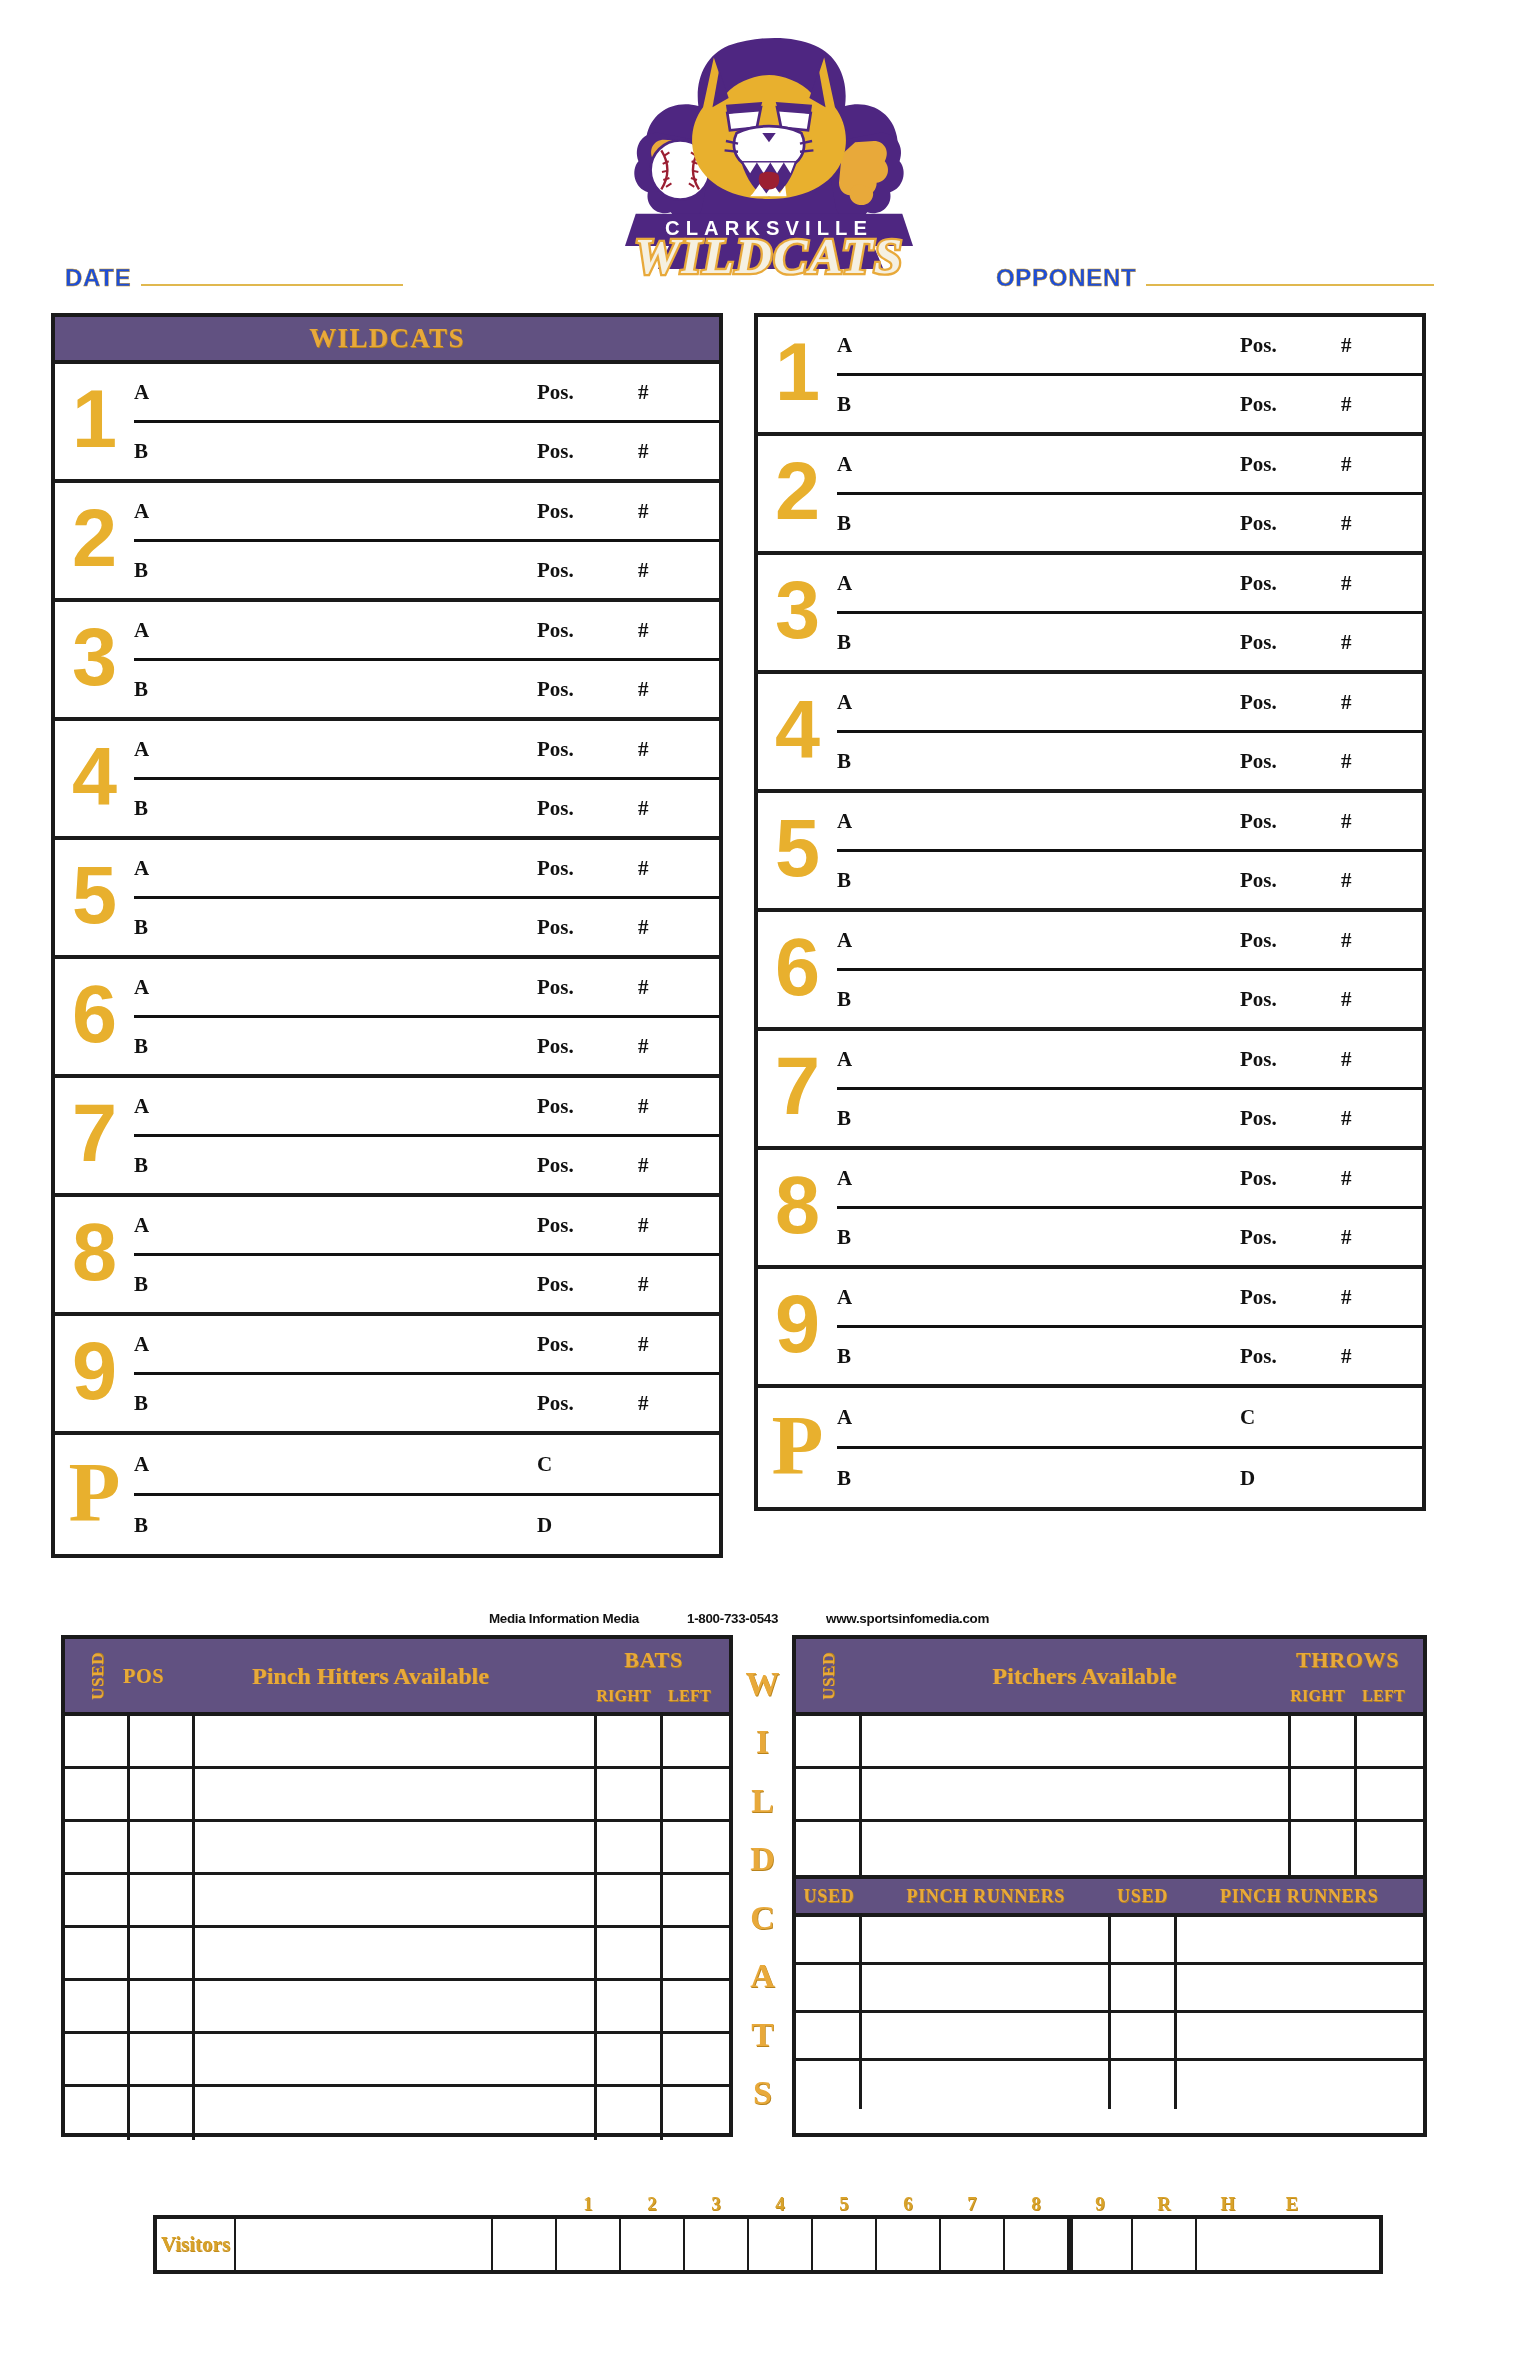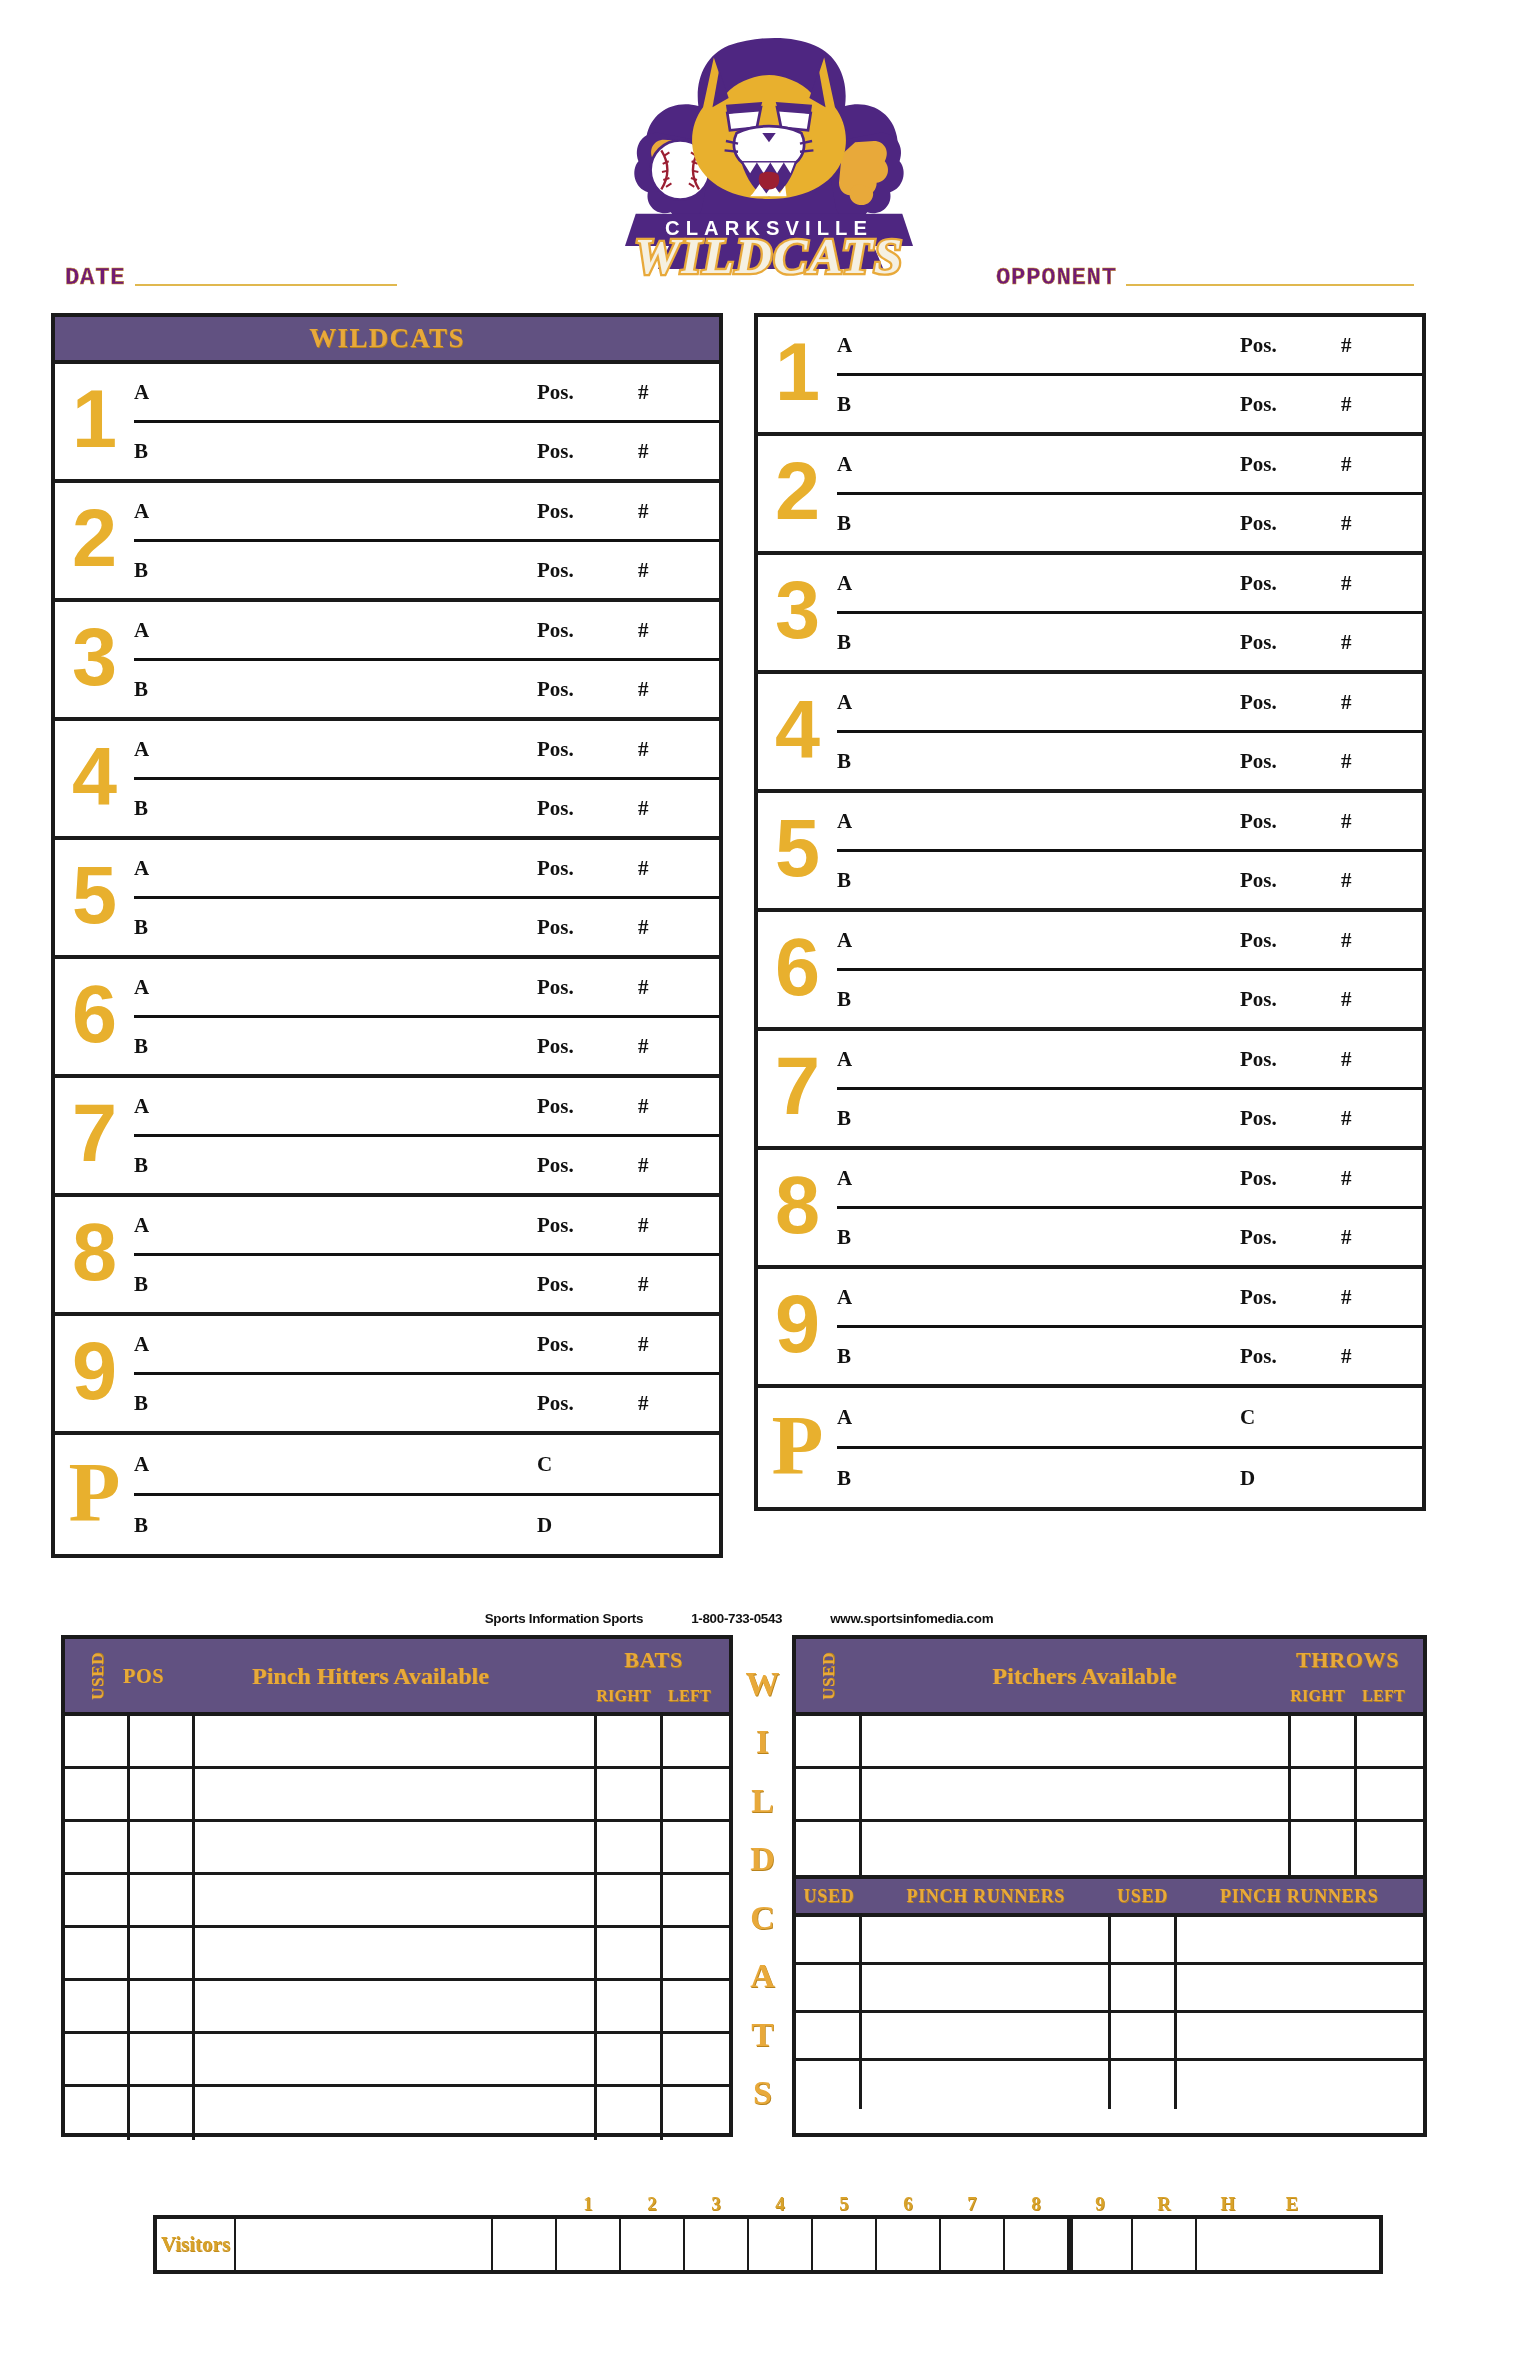--- a/index.html
+++ b/index.html
@@ -32,25 +32,25 @@
   }
 
   
   .field-label-row {
     position: absolute;
     display: flex;
     align-items: flex-end;
     gap: 9.4px;
   }
   .field-label {
-    color: #701a75;
+    color: #1d4ed8;
     font-weight: bold;
     font-size: 24px;
     letter-spacing: 0.7px;
-    font-family: Liberation Mono, monospace;
+    font-family: Liberation Sans, sans-serif;
     line-height: 1;
     -webkit-text-stroke: 0.4px #c8921d;
   }
   .field-rule {
     border-bottom: 2.7px solid #e0b84f;
     height: 0.7px;
   }
 
   
   .lineup-panel {
@@ -808,21 +808,21 @@
             <span class="ent-letter">B</span>
             <span class="ent-blank"></span>
             <span class="ent-cd">D</span>
           </div>
         </div>
       </div>
     </div>
 </div>
 
 <div id="credit-line">
-  <span>Sports Information Sports</span>
+  <span>Media Information Media</span>
   <span>1-800-733-0543</span>
   <span>www.sportsinfomedia.com</span>
 </div>
 
 <div class="bottom-panel" id="panel-ph">
   <div class="sub-header">
     <span class="gold-head used-vert">USED</span>
     <span class="gold-head pos-head">POS</span>
     <span class="gold-head avail-head shift-ph">Pinch Hitters Available</span>
     <span class="gold-head bats-head">BATS</span>

